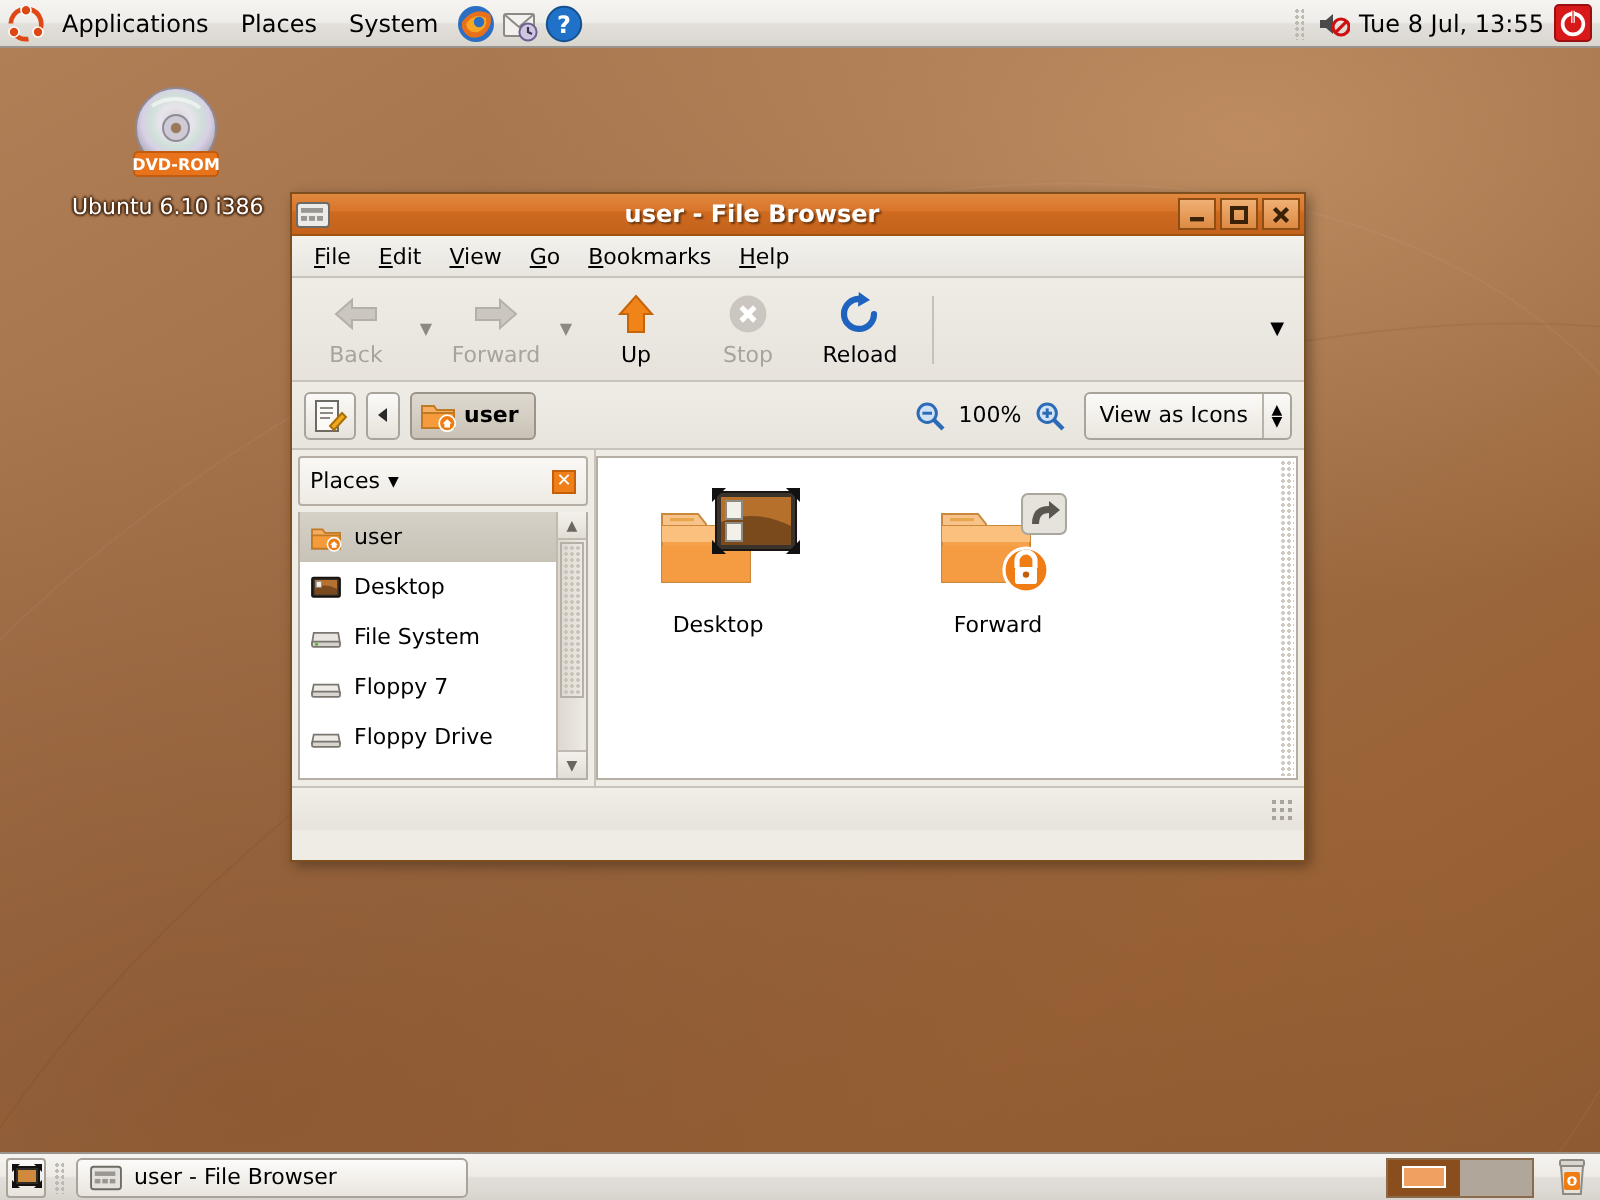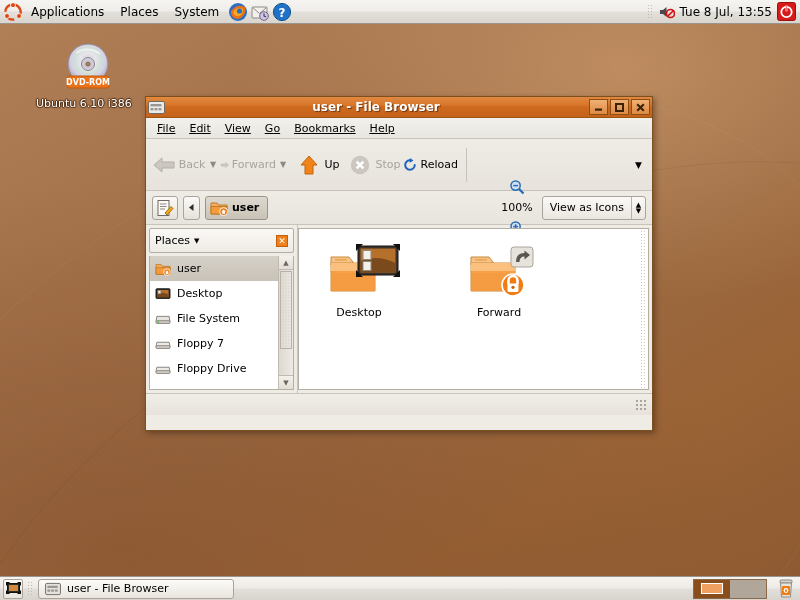--- a/index.html
+++ b/index.html
@@ -67,31 +67,31 @@
   }
   .winbtn {
     width: 19px; height: 16px; margin-left: 2px;
     border: 1px solid #8e4d12;
     background: linear-gradient(to bottom, #f0b074, #dd8a43);
     display: flex; align-items: center; justify-content: center;
   }
   #menubar {
     height: 21px; display: flex; align-items: center; padding-left: 4px;
     background: linear-gradient(to bottom,#f3f1ec,#e9e6e0);
-    border-bottom: 1px solid #c9c4bb; font-size: 11px; text-decoration: underline;
+    border-bottom: 1px solid #c9c4bb; font-size: 11px;
   }
   .menu-item { padding: 2px 7px; }
   .menu-item u { text-decoration: underline; }
 
   #toolbar {
     height: 52px; display: flex; align-items: center;
     background: linear-gradient(to bottom,#efece6,#e7e3dc);
     border-bottom: 1px solid #c9c4bb; padding: 0 4px;
   }
-  .tb-btn { width: 56px; height: 48px; display: flex; flex-direction: row;
+  .tb-btn { width: 56px; height: 48px; display: flex; flex-direction: column;
     align-items: center; justify-content: center; gap: 2px; font-size: 11px; }
   .tb-btn.disabled { color: #a8a49c; }
   .tb-arrow { width: 14px; align-self: center; text-align: center;
     font-size: 8px; color: #8d8880; }
   .tb-sep { width: 1px; height: 34px; background: #c7c2b9; margin: 0 8px; }
   #tb-overflow { margin-left: auto; margin-right: 6px; font-size: 9px; }
 
   #locbar {
     height: 34px; display: flex; align-items: center; padding: 0 6px; gap: 5px;
     background: linear-gradient(to bottom,#efece6,#e8e4de);
@@ -103,21 +103,21 @@
     display: flex; align-items: center; justify-content: center;
   }
   #btn-editloc { width: 26px; height: 24px; }
   #btn-prevpath { width: 17px; height: 24px; font-size: 8px; }
   #crumb-user {
     height: 24px; padding: 0 8px 0 4px; gap: 4px;
     border: 1px solid #9b948a; border-radius: 3px;
     background: linear-gradient(to bottom,#ded9d0,#c9c2b6);
     display: flex; align-items: center; font-weight: bold; font-size: 11px;
   }
-  #zoomgroup { margin-left: auto; display: flex; align-items: center; gap: 6px; font-size: 11px; flex-direction: column; }
+  #zoomgroup { margin-left: auto; display: flex; align-items: center; gap: 6px; font-size: 11px; }
   #viewas {
     margin-left: 4px; height: 24px; display: flex; align-items: center;
     border: 1px solid #a9a49b; border-radius: 3px;
     background: linear-gradient(to bottom,#fbfaf8,#eae6df);
   }
   #viewas-label { padding: 0 7px; font-size: 11px; }
   #viewas-spin { width: 14px; height: 22px; border-left: 1px solid #b8b2a8;
     display: flex; flex-direction: column; align-items: center; justify-content: center; line-height: 6px; font-size: 7px; }
 
   #body-area { display: flex; height: 168px; background: #efece6; }

